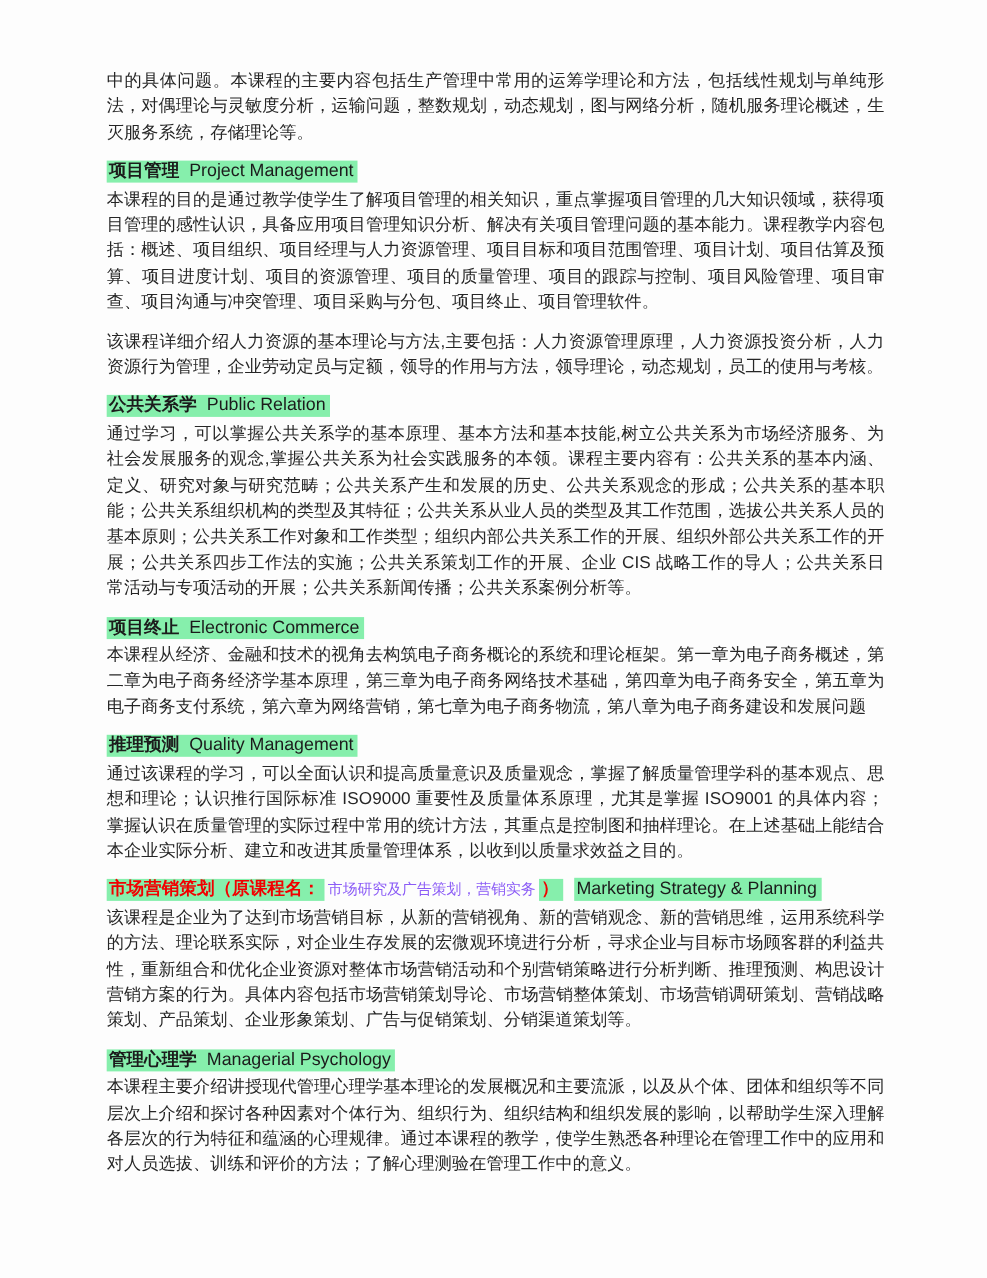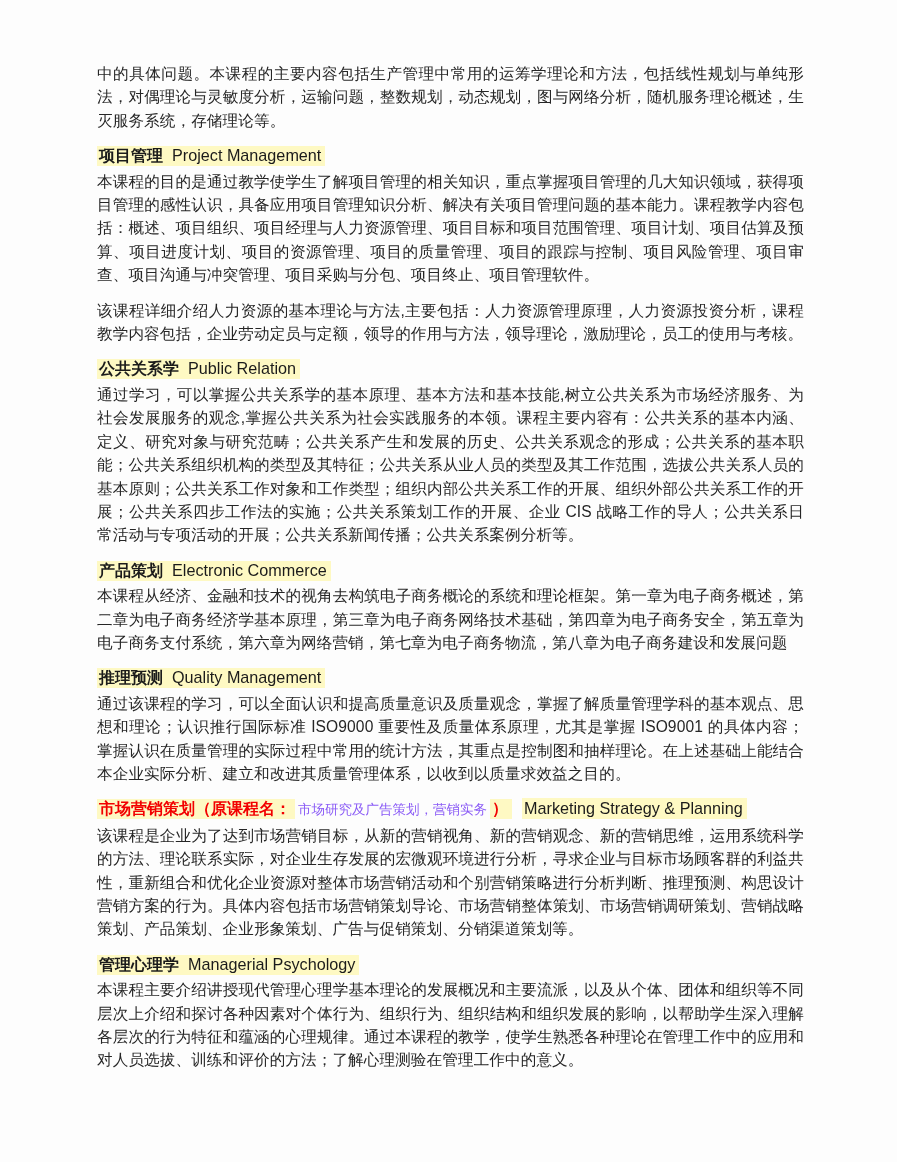--- a/index.html
+++ b/index.html
@@ -23,21 +23,21 @@
     text-align: justify;
     letter-spacing: 0.1px;
   }
   .course { margin-top: 12px; }
   .heading {
     margin: 0 0 2px 0;
     font-size: 16px;
     font-weight: normal;
     line-height: 23.4px;
   }
-  .hl { background-color: #fef9c3; padding: 1px 4px 2px 2px; }
+  .hl { background-color: #86efac; padding: 1px 4px 2px 2px; }
   .title-zh { font-weight: 700; color: #1b1b1b; }
   .title-en { margin-left: 9px; font-size: 16.2px; color: #1b1b1b; }
   .red { color: #f20000; text-align: right; }
   .title-note {
     color: #8b5cf6;
     font-size: 13.5px;
     padding: 0 3px;
     font-weight: normal;
   }
   .title-en-after-note { margin-left: 10px; }
@@ -48,30 +48,30 @@
 <div class="page">
 
   <p class="body-text">中的具体问题。本课程的主要内容包括生产管理中常用的运筹学理论和方法，包括线性规划与单纯形法，对偶理论与灵敏度分析，运输问题，整数规划，动态规划，图与网络分析，随机服务理论概述，生灭服务系统，存储理论等。</p>
 
   <section class="course">
     <h2 class="heading"><span class="hl"><span class="title-zh">项目管理</span><span class="title-en">Project Management</span></span></h2>
     <p class="body-text">本课程的目的是通过教学使学生了解项目管理的相关知识，重点掌握项目管理的几大知识领域，获得项目管理的感性认识，具备应用项目管理知识分析、解决有关项目管理问题的基本能力。课程教学内容包括：概述、项目组织、项目经理与人力资源管理、项目目标和项目范围管理、项目计划、项目估算及预算、项目进度计划、项目的资源管理、项目的质量管理、项目的跟踪与控制、项目风险管理、项目审查、项目沟通与冲突管理、项目采购与分包、项目终止、项目管理软件。</p>
   </section>
 
   <section class="course">
-    <p class="body-text">该课程详细介绍人力资源的基本理论与方法,主要包括：人力资源管理原理，人力资源投资分析，课程教学内容包括，企业劳动定员与定额，领导的作用与方法，领导理论，激励理论，员工的使用与考核。</p>
+    <p class="body-text">该课程详细介绍人力资源的基本理论与方法,主要包括：人力资源管理原理，人力资源投资分析，人力资源行为管理，企业劳动定员与定额，领导的作用与方法，领导理论，动态规划，员工的使用与考核。</p>
   </section>
 
   <section class="course">
     <h2 class="heading"><span class="hl"><span class="title-zh">公共关系学</span><span class="title-en">Public Relation</span></span></h2>
     <p class="body-text">通过学习，可以掌握公共关系学的基本原理、基本方法和基本技能,树立公共关系为市场经济服务、为社会发展服务的观念,掌握公共关系为社会实践服务的本领。课程主要内容有：公共关系的基本内涵、定义、研究对象与研究范畴；公共关系产生和发展的历史、公共关系观念的形成；公共关系的基本职能；公共关系组织机构的类型及其特征；公共关系从业人员的类型及其工作范围，选拔公共关系人员的基本原则；公共关系工作对象和工作类型；组织内部公共关系工作的开展、组织外部公共关系工作的开展；公共关系四步工作法的实施；公共关系策划工作的开展、企业 CIS 战略工作的导人；公共关系日常活动与专项活动的开展；公共关系新闻传播；公共关系案例分析等。</p>
   </section>
 
   <section class="course">
-    <h2 class="heading"><span class="hl"><span class="title-zh">产品策划</span><span class="title-en">Electronic Commerce</span></span></h2>
+    <h2 class="heading"><span class="hl"><span class="title-zh">项目终止</span><span class="title-en">Electronic Commerce</span></span></h2>
     <p class="body-text">本课程从经济、金融和技术的视角去构筑电子商务概论的系统和理论框架。第一章为电子商务概述，第二章为电子商务经济学基本原理，第三章为电子商务网络技术基础，第四章为电子商务安全，第五章为电子商务支付系统，第六章为网络营销，第七章为电子商务物流，第八章为电子商务建设和发展问题</p>
   </section>
 
   <section class="course">
     <h2 class="heading"><span class="hl"><span class="title-zh">推理预测</span><span class="title-en">Quality Management</span></span></h2>
     <p class="body-text">通过该课程的学习，可以全面认识和提高质量意识及质量观念，掌握了解质量管理学科的基本观点、思想和理论；认识推行国际标准 ISO9000 重要性及质量体系原理，尤其是掌握 ISO9001 的具体内容；掌握认识在质量管理的实际过程中常用的统计方法，其重点是控制图和抽样理论。在上述基础上能结合本企业实际分析、建立和改进其质量管理体系，以收到以质量求效益之目的。</p>
   </section>
 
   <section class="course">
     <h2 class="heading"><span class="hl title-zh red">市场营销策划（原课程名：</span><span class="title-note">市场研究及广告策划，营销实务</span><span class="hl title-zh red">）</span><span class="hl title-en title-en-after-note">Marketing Strategy &amp; Planning</span></h2>

